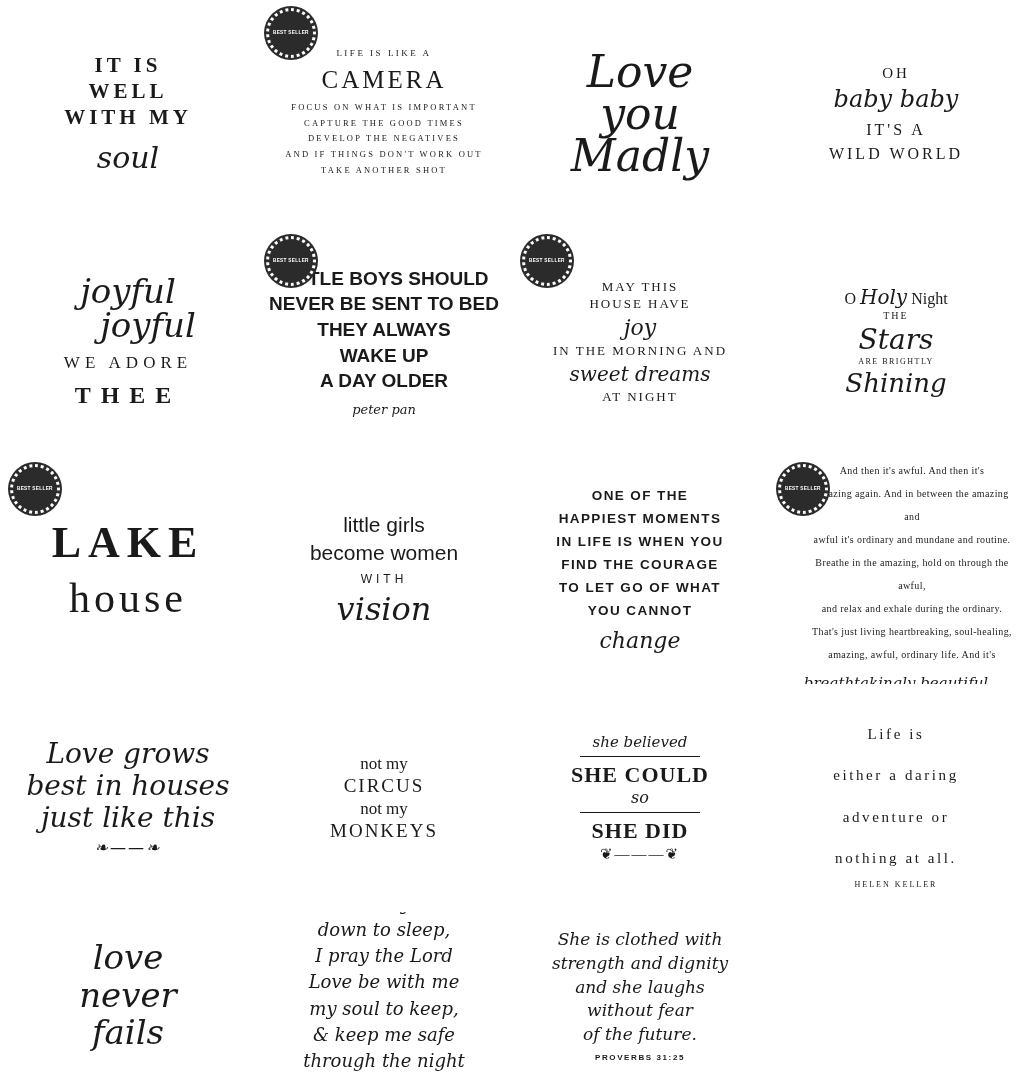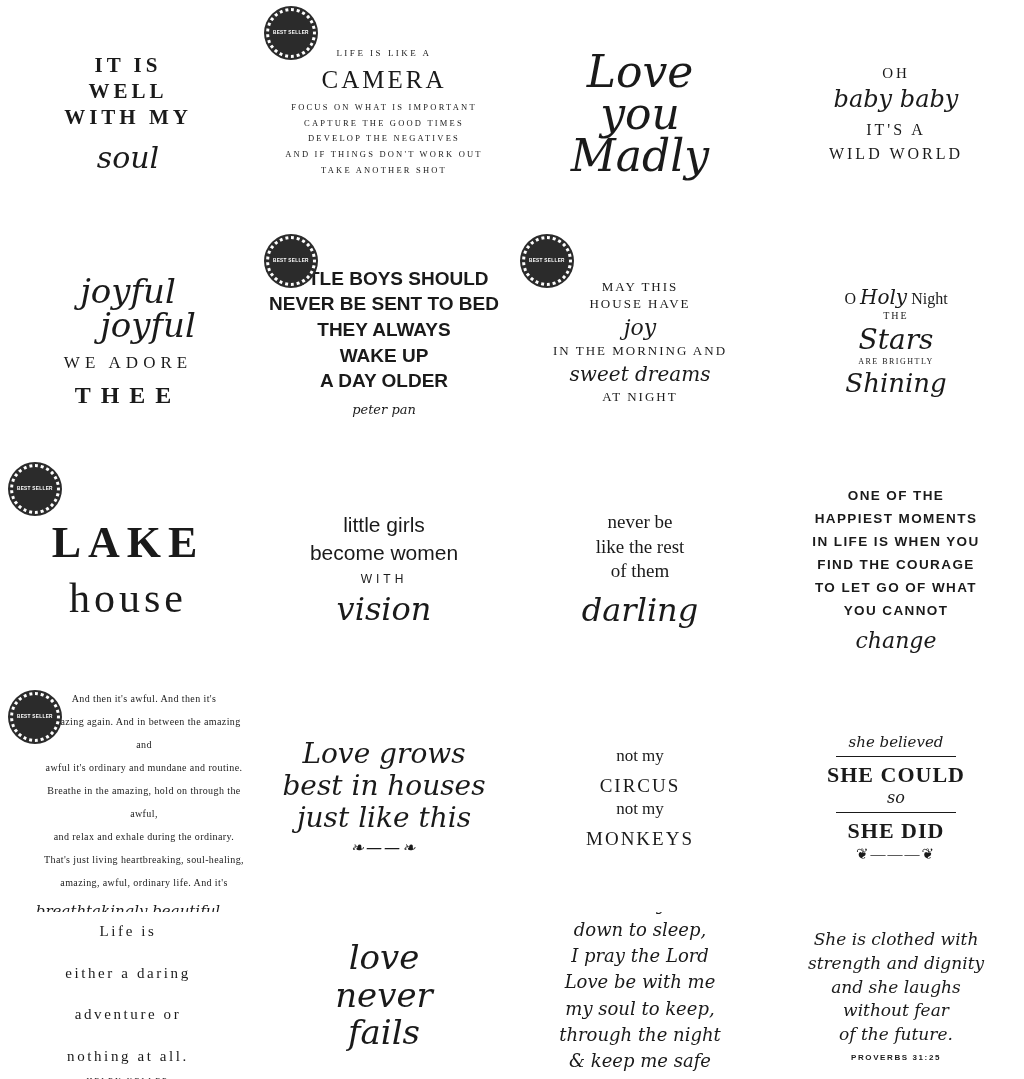--- a/index.html
+++ b/index.html
@@ -129,21 +129,21 @@
   .c13 .p { font-size: 10px; line-height: 2.3; letter-spacing: 0.4px; padding-left: 32px; }
   .c13 .b { font-size: 15px; margin-top: 8px; }
   .c13 .c { font-size: 6px; letter-spacing: 2px; margin-top: 4px; }
 
   
   .c14 .s { font-size: 28px; line-height: 1.15; }
   .c14 .orn { font-size: 16px; margin-top: 4px; letter-spacing: 2px; }
 
   
   .c15 .a { font-size: 17px; }
-  .c15 .b { font-size: 19px; letter-spacing: 2px; margin-top: 8px; }
+  .c15 .b { font-size: 19px; letter-spacing: 2px; }
 
   
   .c16 .a { font-size: 15px; }
   .c16 .b { font-size: 22px; letter-spacing: 1px; font-weight: bold; }
   .c16 .c { font-size: 16px; }
   .c16 .d { font-size: 22px; letter-spacing: 1px; font-weight: bold; }
   .c16 .orn { font-size: 15px; letter-spacing: 2px; }
   .rule { height: 1px; background: #1a1a1a; width: 120px; margin: 4px auto; }
 
   
@@ -269,28 +269,20 @@
 
   <div class="cell c10">
     <div class="art sans">
       <div class="a">little girls</div>
       <div class="a">become women</div>
       <div class="b">WITH</div>
       <div class="c script">vision</div>
     </div>
   </div>
 
-  <div class="cell c11">
-    <div class="art serif">
-      <div class="a">never be</div>
-      <div class="a">like the rest</div>
-      <div class="a">of them</div>
-      <div class="b script">darling</div>
-    </div>
-  </div>
 
   <div class="cell c12">
     <div class="art sans">
       <div class="a">ONE OF THE</div>
       <div class="a">HAPPIEST MOMENTS</div>
       <div class="a">IN LIFE IS WHEN YOU</div>
       <div class="a">FIND THE COURAGE</div>
       <div class="a">TO LET GO OF WHAT</div>
       <div class="a">YOU CANNOT</div>
       <div class="b script">change</div>
@@ -363,22 +355,22 @@
     </div>
   </div>
 
   <div class="cell c19">
     <div class="art script">
       <div class="s">Now I lay me</div>
       <div class="s">down to sleep,</div>
       <div class="s">I pray the Lord</div>
       <div class="s">Love be with me</div>
       <div class="s">my soul to keep,</div>
+      <div class="s">&amp; keep me safe</div>
       <div class="s">through the night</div>
-      <div class="s">&amp; keep me safe</div>
       <div class="s">till morning light.</div>
     </div>
   </div>
 
   <div class="cell c20">
     <div class="art script">
       <div class="s">She is clothed with</div>
       <div class="s">strength and dignity</div>
       <div class="s">and she laughs</div>
       <div class="s">without fear</div>

